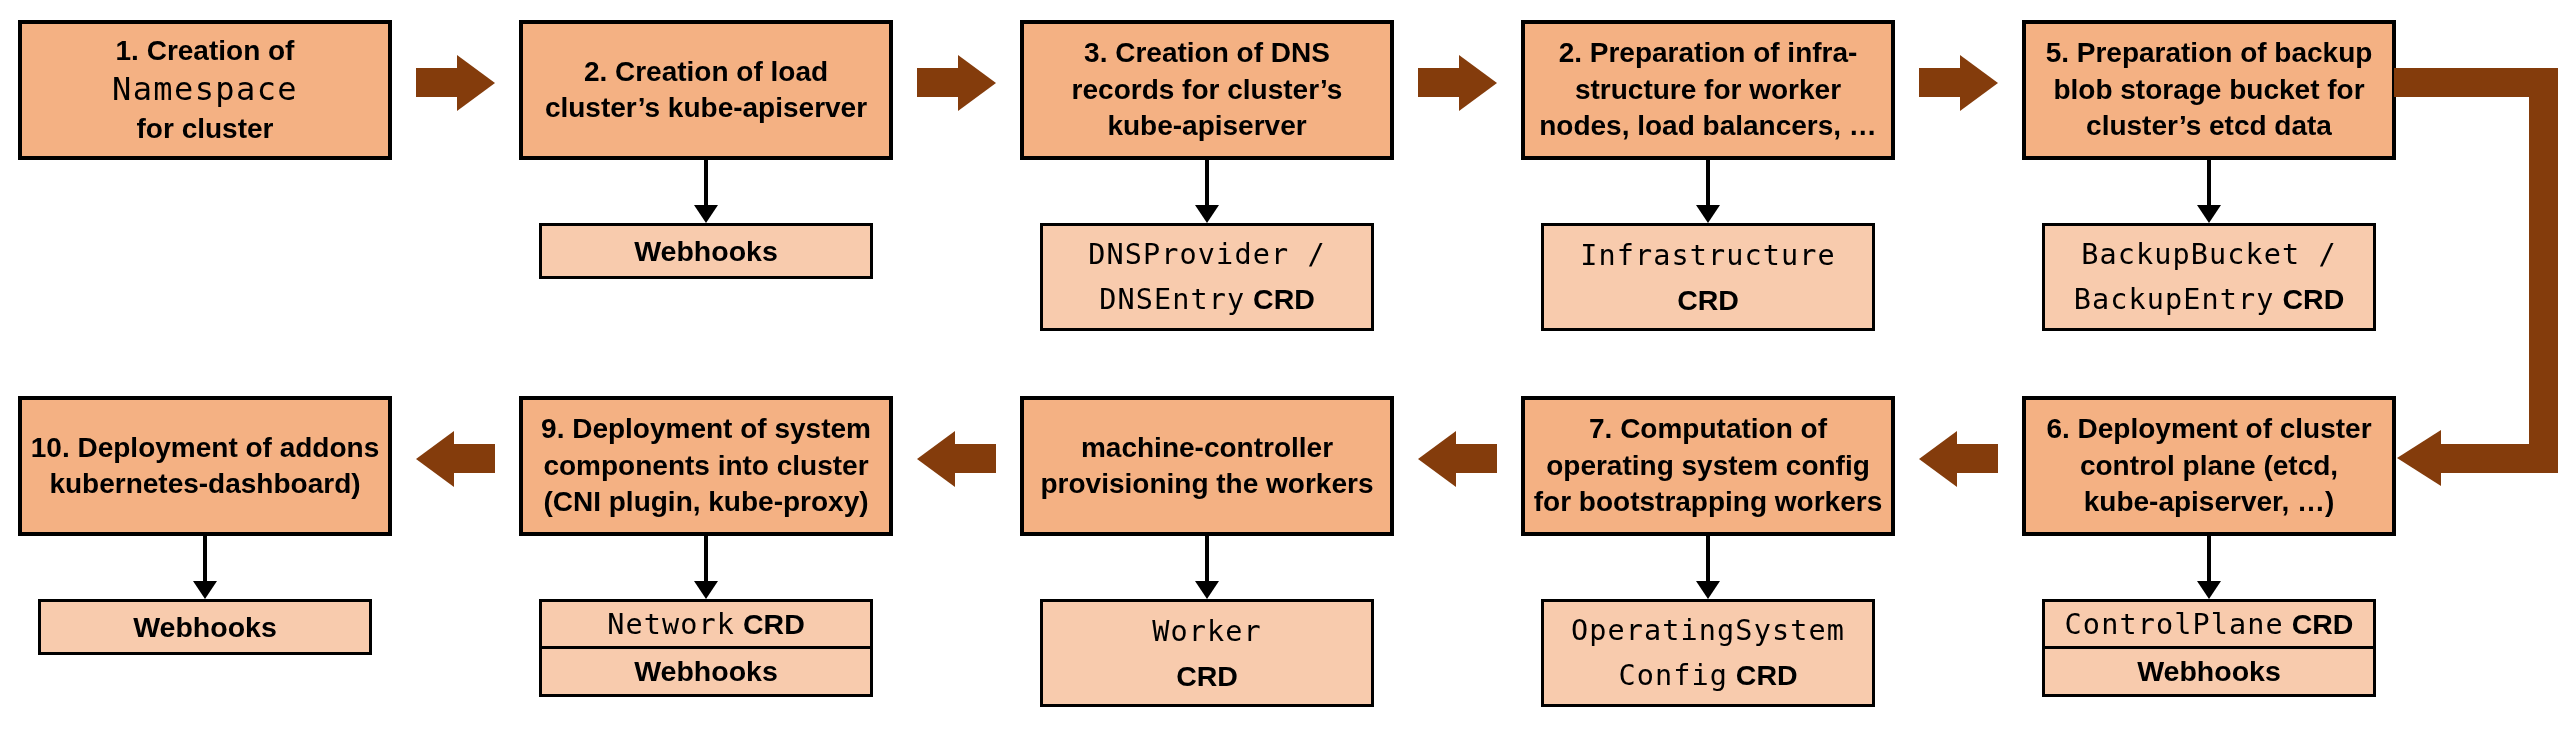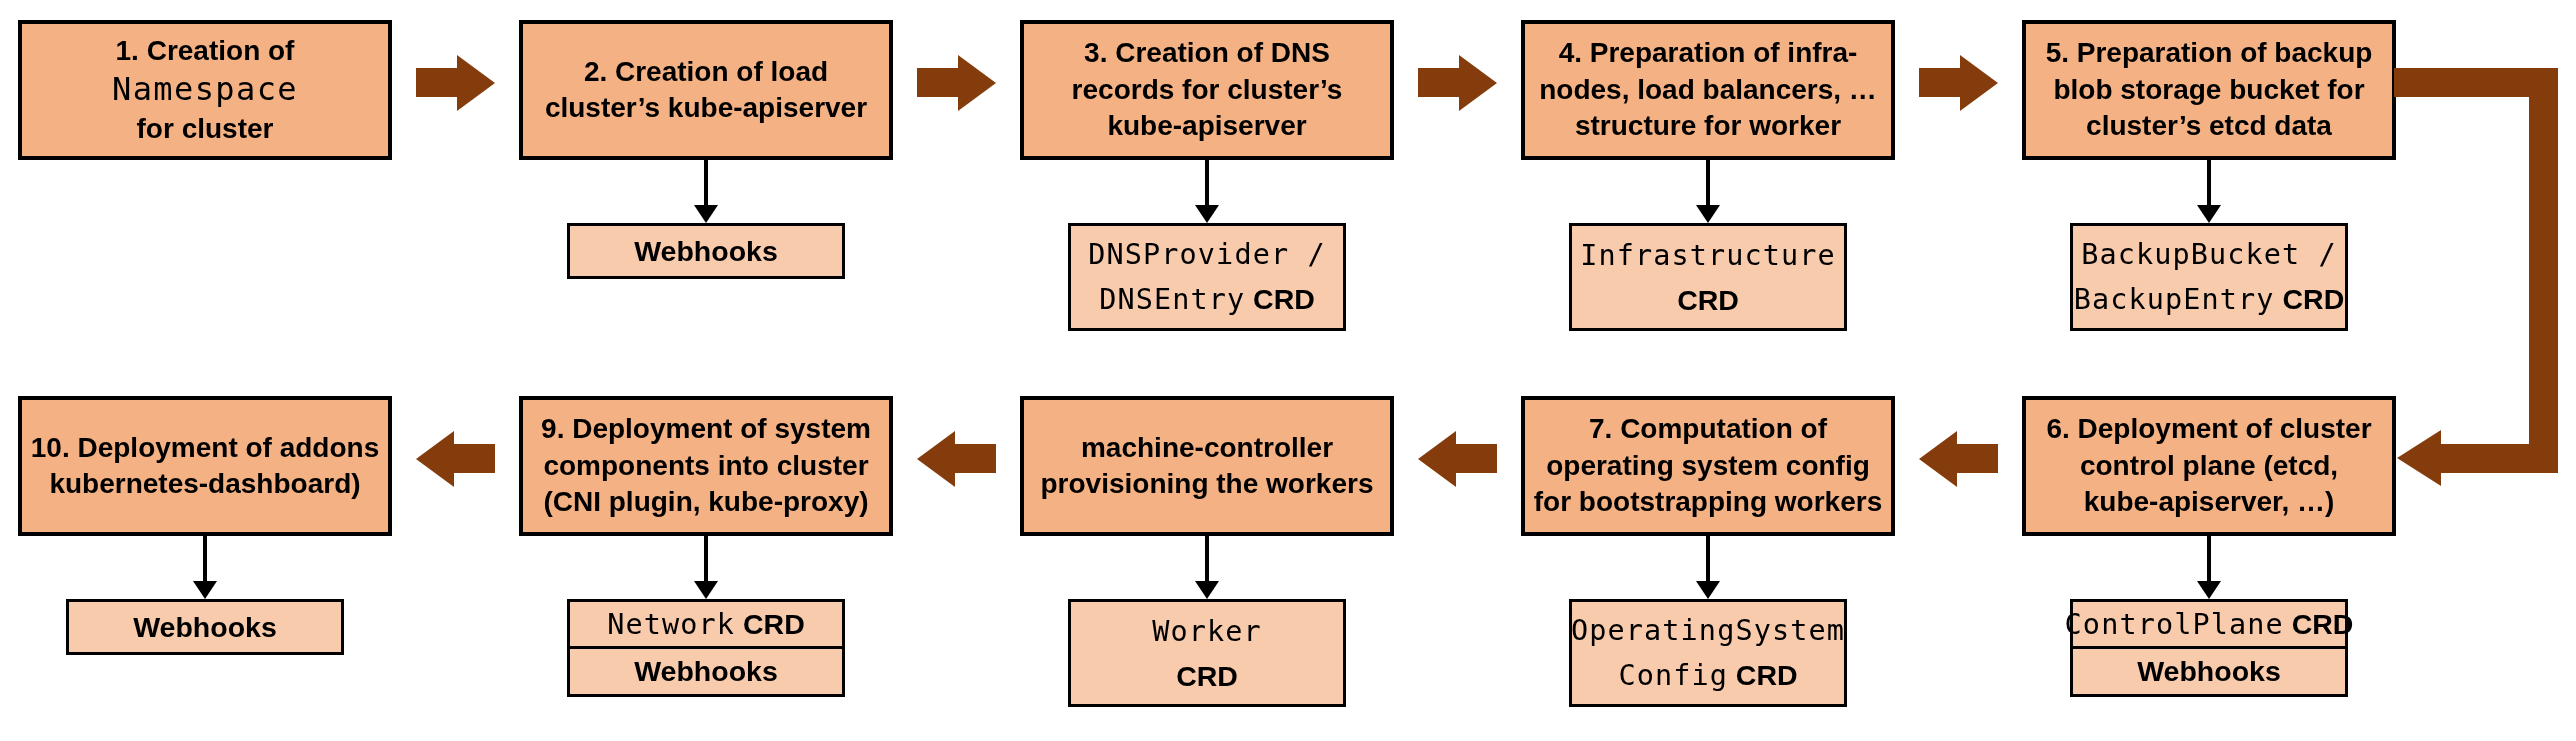--- a/index.html
+++ b/index.html
@@ -12,21 +12,21 @@
   .main-box{box-sizing:border-box;width:374px;height:140px;background:var(--main-fill);
             border:4.3px solid var(--border);display:flex;flex-direction:column;align-items:center;
             justify-content:center;font-weight:bold;font-size:28px;line-height:1.30;text-align:center;}
   .line{white-space:nowrap;}
   .mono{font-family:"DejaVu Sans Mono","Liberation Mono",monospace;font-weight:normal;letter-spacing:1.4px;}
   .main-box .mono{font-size:32px;}
   .connector{display:flex;flex-direction:column;align-items:center;height:63px;flex:0 0 auto;}
   .connector .stem{width:3.6px;flex:1 1 auto;background:var(--border);}
   .connector .chead{width:0;height:0;border-left:12px solid transparent;border-right:12px solid transparent;
                     border-top:18.5px solid var(--border);}
-  .child-box{box-sizing:border-box;width:278px;background:var(--child-fill);border:3.6px solid var(--border);
+  .child-box{box-sizing:border-box;width:334px;background:var(--child-fill);border:3.6px solid var(--border);
              display:flex;flex-direction:column;align-items:center;justify-content:center;
              font-size:28.5px;}
   .child-box .mono{letter-spacing:1.1px;margin-top:16px;}
   .child-box .sans{font-weight:bold;font-size:28.5px;}
   .child-short{height:56px;}
   .child-tall{height:108px;}
   .child-tall .line{line-height:44px;}
   .child-row{height:51px;}
   .child-row + .child-row{margin-top:-3.6px;}
   .fat-arrow{height:125px;width:127px;flex:0 0 auto;display:flex;align-items:center;justify-content:center;}
@@ -90,23 +90,23 @@
           <div class="line"><span class="mono">DNSProvider /</span></div>
           <div class="line"><span class="mono">DNSEntry</span><span class="sans"> CRD</span></div>
         </div>
       </div>
       <div class="fat-arrow">
         <div class="shaft"></div>
         <div class="head-right"></div>
       </div>
       <div class="step-col">
         <div class="main-box">
-          <div class="line"><span class="sans">4. Preparation of infra-</span></div>
+          <div class="line"><span class="sans">2. Preparation of infra-</span></div>
+          <div class="line"><span class="sans">structure for worker</span></div>
           <div class="line"><span class="sans">nodes, load balancers, …</span></div>
-          <div class="line"><span class="sans">structure for worker</span></div>
         </div>
         <div class="connector">
           <div class="stem"></div>
           <div class="chead"></div>
         </div>
         <div class="child-box child-tall">
           <div class="line"><span class="mono">Infrastructure</span></div>
           <div class="line"><span class="sans">CRD</span></div>
         </div>
       </div>

